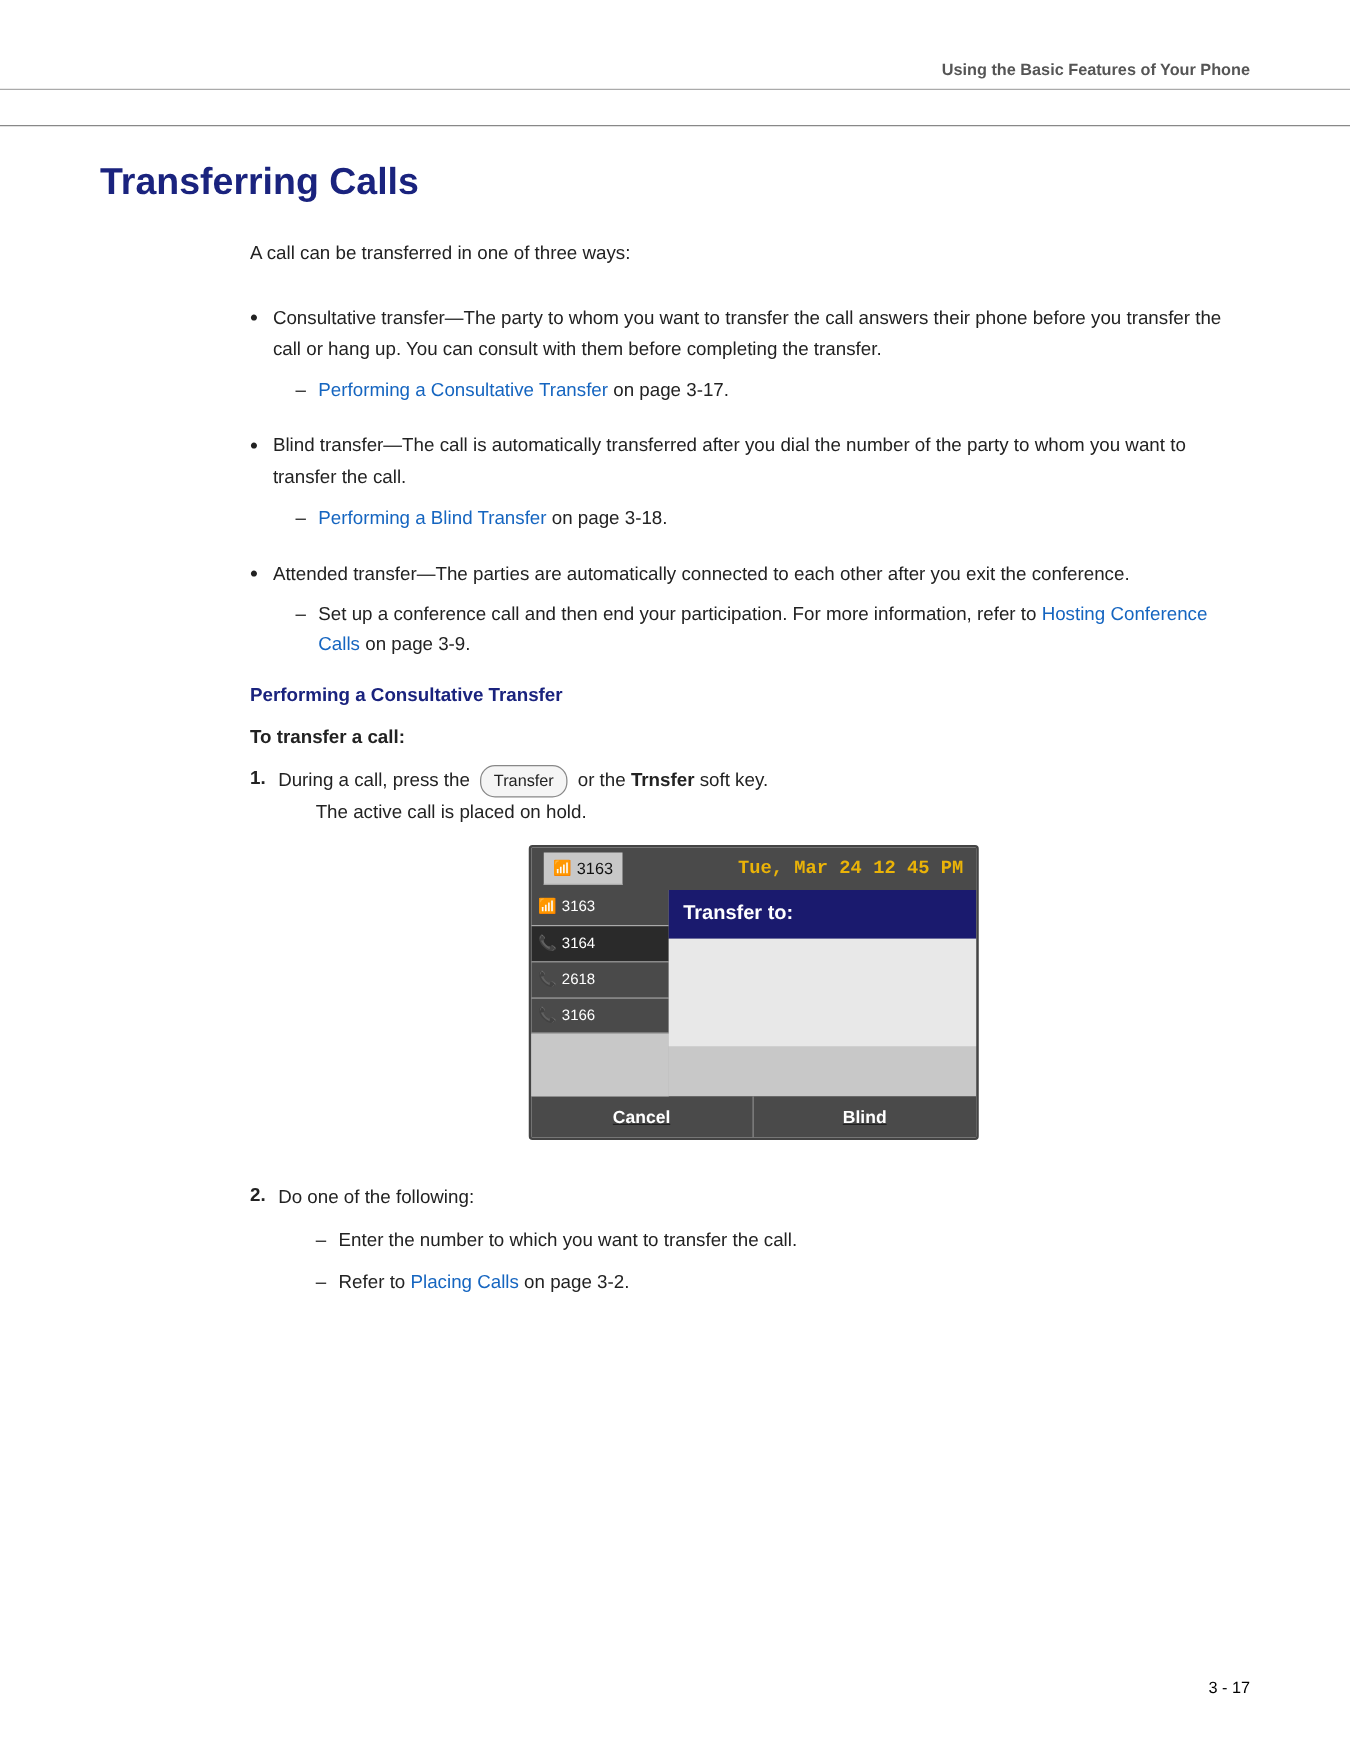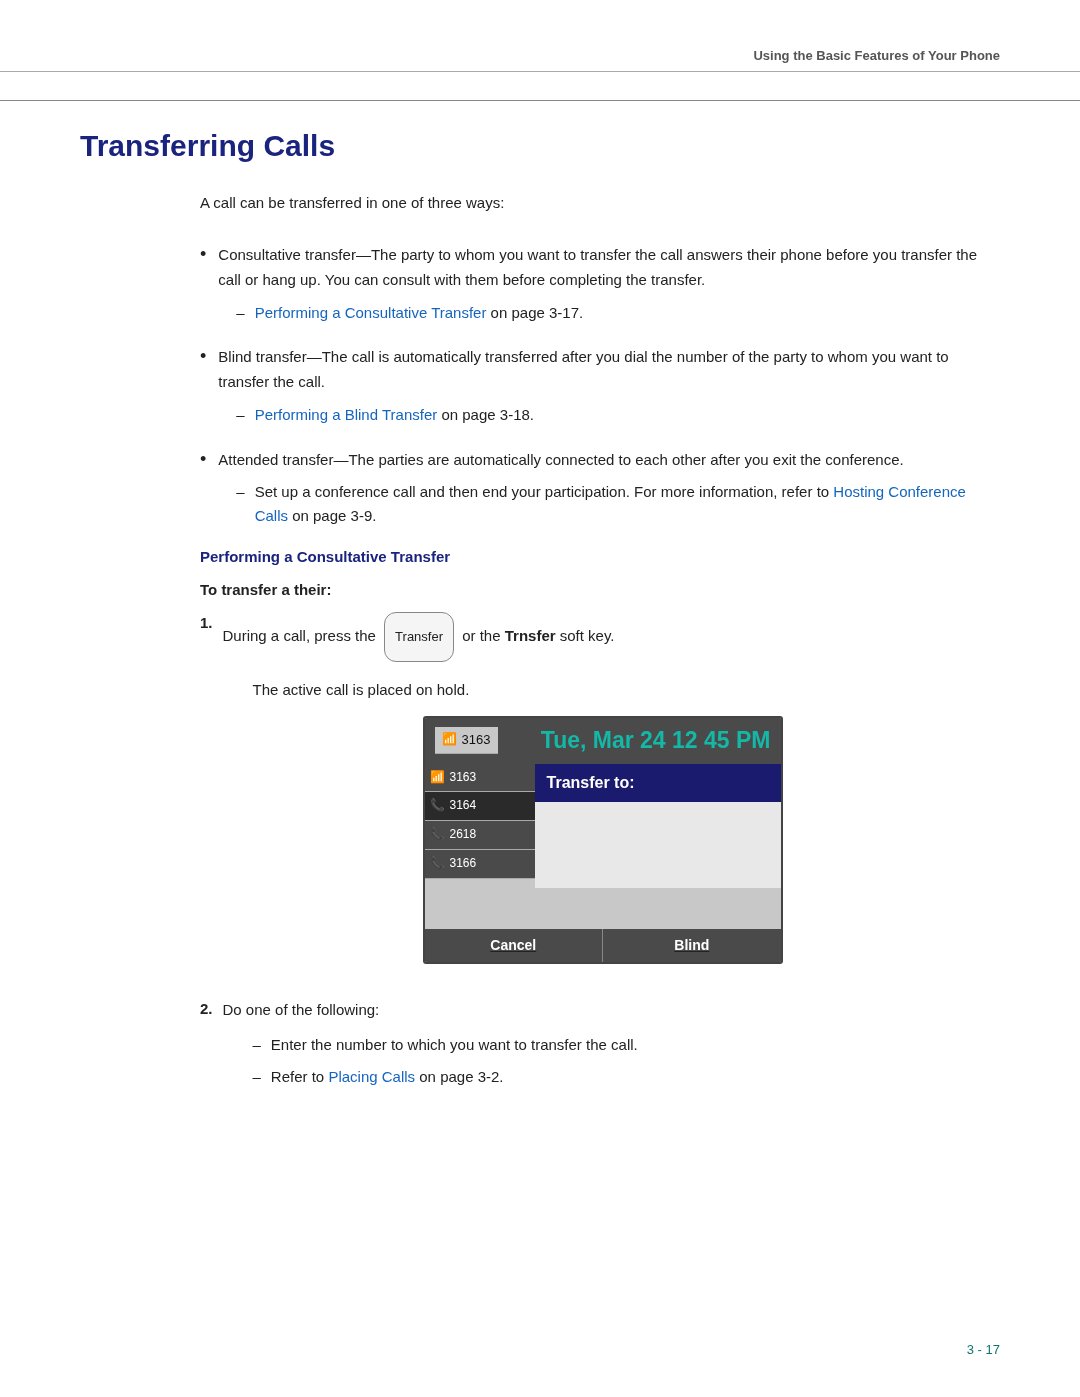--- a/index.html
+++ b/index.html
@@ -110,33 +110,32 @@
     }
     .step-text {
       font-size: 15px;
       line-height: 1.65;
       flex: 1;
     }
     .transfer-button-inline {
       display: inline-block;
       border: 1.5px solid #888;
       border-radius: 12px;
-      padding: 13px 10px;
+      padding: 1px 10px;
       font-size: 13px;
       background: #f5f5f5;
       color: #222;
       margin: 0 4px;
       vertical-align: middle;
     }
     .on-hold-text {
       font-size: 15px;
       margin-left: 30px;
       margin-bottom: 14px;
       line-height: 1.6;
-      margin-top: 16px;
     }
     .phone-screen-container {
       margin-left: 200px;
       margin-bottom: 20px;
     }
     .phone-screen {
       width: 360px;
       border: 2px solid #444;
       background: #c8c8c8;
       border-radius: 3px;
@@ -145,23 +144,24 @@
     .phone-top-bar {
       background: #4a4a4a;
       color: #fff;
       display: flex;
       justify-content: space-between;
       align-items: center;
       padding: 4px 10px;
       font-size: 13px;
     }
     .phone-date {
-      font-size: 23px;
-      font-weight: bold;
-      color: #14b8a6;
+      font-size: 15px;
+      font-weight: bold;
+      color: #eab308;
+      font-family: Liberation Mono, monospace;
     }
     .phone-line {
       display: flex;
       align-items: center;
       padding: 2px 8px;
       font-size: 13px;
       color: #111;
       background: #c8c8c8;
       border-bottom: 1px solid #aaa;
     }
@@ -200,21 +200,21 @@
     .step2-sub-item {
       display: flex;
       align-items: flex-start;
       margin-bottom: 8px;
     }
     .page-number {
       position: absolute;
       bottom: 40px;
       right: 80px;
       font-size: 13px;
-      color: #0f766e;
+      color: #000000;
       text-align: right;
     }
     .separator-line {
       border: none;
       border-top: 1.5px solid #888;
       margin-bottom: 28px;
     }
   </style>
 </head>
 <body>
@@ -276,21 +276,21 @@
           </div>
         </div>
       </div>
     </div>
 
   </div>
 
   <div class="section-heading">Performing a Consultative Transfer</div>
 
   <div class="to-transfer-label">
-    <strong>To transfer a their:</strong>
+    <strong>To transfer a call:</strong>
   </div>
 
   <div class="step-container">
 
     <div class="step">
       <span class="step-number">1.</span>
       <div class="step-text">
         <span>During a call, press the</span>
         <span class="transfer-button-inline">Transfer</span>
         <span> or the </span><strong>Trnsfer</strong><span> soft key.</span>

